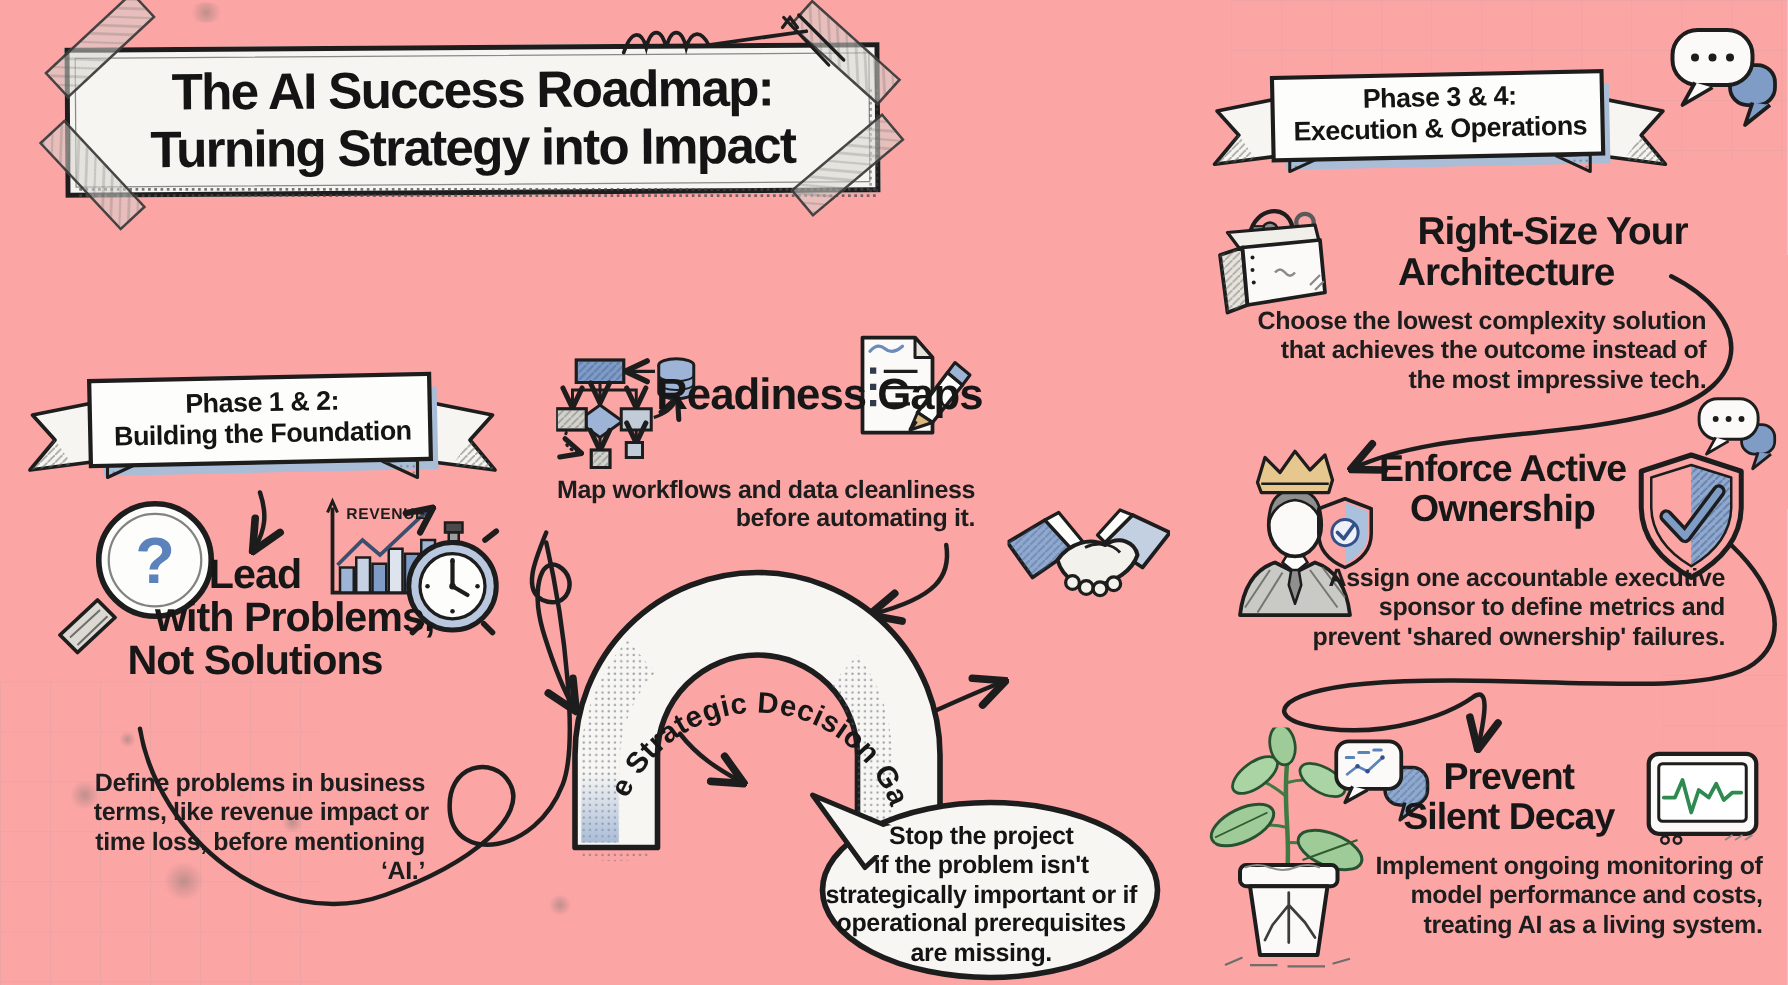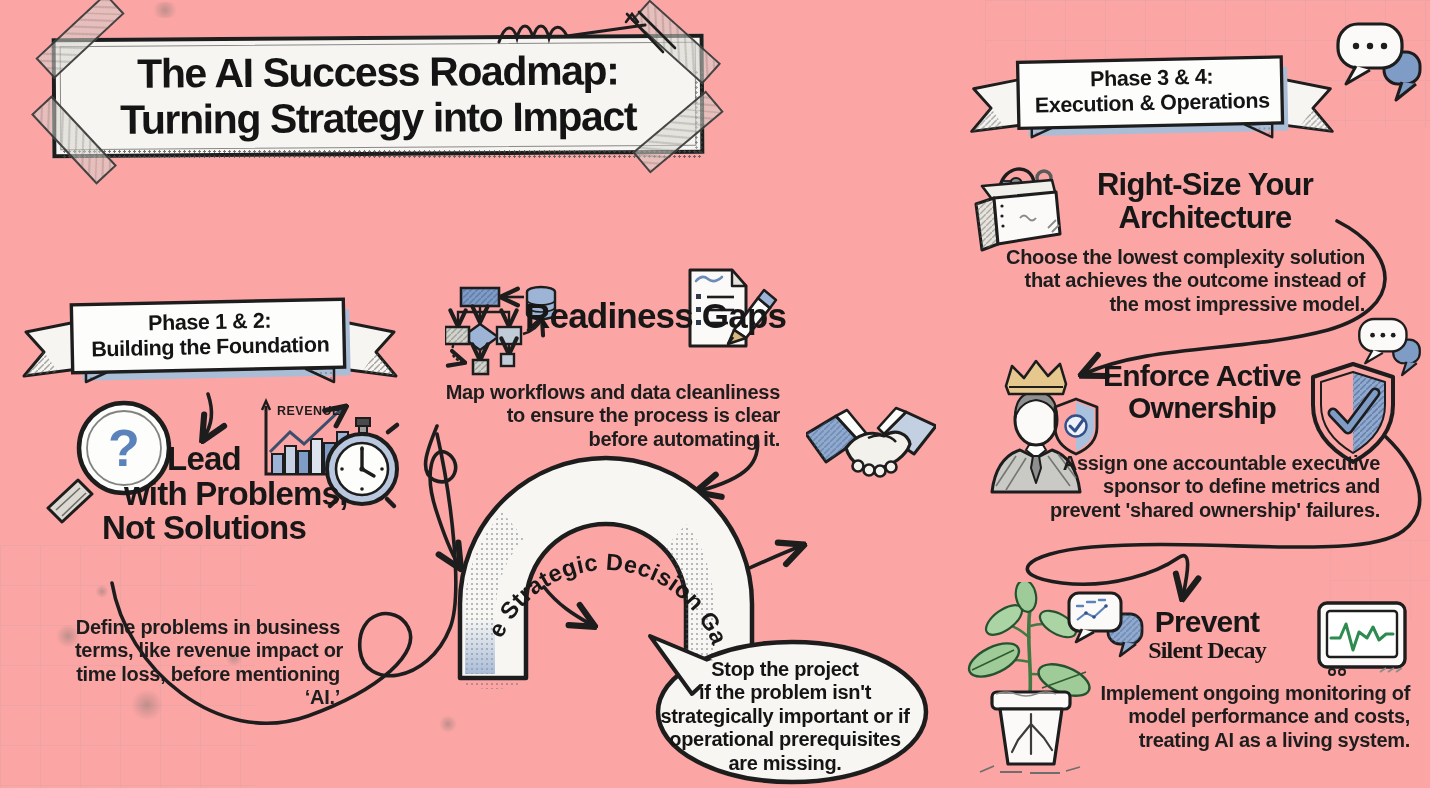--- a/index.html
+++ b/index.html
@@ -196,21 +196,20 @@
     <polygon points="52,66 64,74 46,80" fill="#d9b97f" stroke="#1d1d1d" stroke-width="2.4" stroke-linejoin="round"></polygon>
     <path d="M46 80 L51 73" stroke="#1d1d1d" stroke-width="3"></path>
     <polygon points="76,34 82,26 94,36 88,44" fill="#9db4d6" stroke="#1d1d1d" stroke-width="2.4" stroke-linejoin="round"></polygon>
   </svg>
 
   <div class="sechead" style="left:525px;top:297px;width:250px;">
     <div class="l" style="font-size:35px;line-height:1.08;">Readiness Gaps</div>
   </div>
   <div class="bodytxt" style="left:425px;top:381px;width:355px;">
     <div class="l">Map workflows and data cleanliness</div>
-    <div class="l">to ensure the process is clear</div>
     <div class="l">before automating it.</div>
   </div>
 
   <svg class="abs" style="left:450px;top:452px;" width="312" height="240" viewBox="0 0 312 240">
     <ellipse cx="42" cy="230" rx="28" ry="7" fill="url(#dotp)"></ellipse>
     <ellipse cx="252" cy="218" rx="24" ry="6" fill="url(#dotp)"></ellipse>
     <path d="M10 226 L10 152 A146 146 0 0 1 302 152 L302 212 L236 212 L236 152 A80 80 0 0 0 76 152 L76 226 Z" fill="#f7f6f3" stroke="#1d1d1d" stroke-width="4.5" stroke-linejoin="round"></path>
     <path d="M14 222 L14 150 Q20 96 52 60 L74 86 Q48 116 46 152 L46 222 Z" fill="url(#dotp)"></path>
     <rect x="15" y="166" width="30" height="56" fill="url(#legGrad)" opacity=".75"></rect>
     <path d="M236 206 L236 152 Q233 120 214 97 L236 72 Q262 104 264 152 L264 206 Z" fill="url(#dotp)"></path>
@@ -284,27 +283,27 @@
     <polygon points="8,44 26,38 30,84 14,90" fill="url(#hatchG)" opacity=".5"></polygon>
     <polygon points="26,38 88,32 92,74 30,84" fill="#fbfaf8" stroke="#1d1d1d" stroke-width="3" stroke-linejoin="round"></polygon>
     <path d="M52 58 q4 -5 8 0 q4 5 8 0" fill="none" stroke="#8a8a86" stroke-width="2"></path>
     <path d="M80 68 l8 -8 M84 72 l7 -7" stroke="#8a8a86" stroke-width="1.8"></path>
     <circle cx="34" cy="46" r="1.6" fill="#1d1d1d"></circle>
       <circle cx="34" cy="56" r="1.6" fill="#1d1d1d"></circle>
       <circle cx="35" cy="66" r="1.6" fill="#1d1d1d"></circle>
   </svg>
 
   <div class="sechead" style="left:1060px;top:168px;width:290px;">
-    <div class="l" style="font-size:31px;line-height:1.07;">Right-Size Your</div>
+    <div class="l" style="font-size:31px;line-height:1.07;text-align:right;">Right-Size Your</div>
     <div class="l" style="font-size:31px;line-height:1.07;">Architecture</div>
   </div>
   <div class="bodytxt" style="left:985px;top:246px;width:380px;">
     <div class="l">Choose the lowest complexity solution</div>
     <div class="l">that achieves the outcome instead of</div>
-    <div class="l">the most impressive model.</div>
+    <div class="l">the most impressive tech.</div>
   </div>
 
   <svg class="abs" style="left:986px;top:356px;" width="100" height="138" viewBox="0 0 100 138">
     <path d="M6 136 Q10 102 34 94 L50 102 L66 94 Q90 102 94 136 Z" fill="#c9c9c5" stroke="#1d1d1d" stroke-width="3" stroke-linejoin="round"></path>
     <path d="M6 136 Q10 102 34 94 L50 102 L66 94 Q90 102 94 136 Z" fill="url(#hatchD)" opacity="0"></path>
     <path d="M10 130 L30 100 M20 134 L40 102 M62 100 L84 130 M72 98 L90 122" stroke="#76766f" stroke-width="1.6"></path>
     <polygon points="40,94 50,102 60,94 57,89 43,89" fill="#fdfdfb" stroke="#1d1d1d" stroke-width="2"></polygon>
     <polygon points="47,100 53,100 55,112 50,127 45,112" fill="#8f8f8f" stroke="#1d1d1d" stroke-width="2" stroke-linejoin="round"></polygon>
     <ellipse cx="50" cy="64" rx="21" ry="25" fill="#fbfaf8" stroke="#1d1d1d" stroke-width="3"></ellipse>
     <path d="M29 62 Q29 36 50 36 Q71 36 71 62 Q66 46 50 44 Q34 46 29 62 Z" fill="#8f8f8f" stroke="#1d1d1d" stroke-width="2.2" stroke-linejoin="round"></path>
@@ -372,21 +371,21 @@
     <path d="M16 39 L10 52 L28 42" fill="#fbfaf8" stroke="#1d1d1d" stroke-width="2.6" stroke-linejoin="round"></path>
     <path d="M11 16 h6 M21 12 h8 M33 10 h6" stroke="#5b82bb" stroke-width="2.4" stroke-linecap="round"></path>
     <path d="M11 30 L20 23 L28 27 L40 16" fill="none" stroke="#5b82bb" stroke-width="2.2"></path>
     <circle cx="20" cy="23" r="1.8" fill="#33508a"></circle>
       <circle cx="28" cy="27" r="1.8" fill="#33508a"></circle>
       <circle cx="40" cy="16" r="1.8" fill="#33508a"></circle>
   </svg>
 
   <div class="sechead" style="left:1107px;top:606px;width:200px;">
     <div class="l" style="font-size:30px;line-height:1.08;">Prevent</div>
-    <div class="l" style="font-size:24px;line-height:1.08;font-family:Liberation Serif, serif;">Silent Decay</div>
+    <div class="l" style="font-size:30px;line-height:1.08;">Silent Decay</div>
   </div>
 
   <svg class="abs" style="left:1316px;top:600px;" width="94" height="78" viewBox="0 0 94 78">
     <rect x="3" y="3" width="86" height="64" rx="8" fill="#fbfaf8" stroke="#1d1d1d" stroke-width="3.4"></rect>
     <rect x="11" y="11" width="70" height="46" rx="3" fill="#ffffff" stroke="#1d1d1d" stroke-width="2.4"></rect>
     <path d="M15 38 H24 L30 24 L37 50 L43 32 L51 38 L57 27 L63 40 L70 34 H77" fill="none" stroke="#2e8b4f" stroke-width="3" stroke-linecap="round" stroke-linejoin="round"></path>
     <circle cx="16" cy="72" r="3" fill="none" stroke="#1d1d1d" stroke-width="2"></circle>
     <circle cx="26" cy="72" r="3" fill="none" stroke="#1d1d1d" stroke-width="2"></circle>
     <path d="M64 72 l6 -4 M72 72 l6 -4 M80 72 l6 -4" stroke="#8a8a86" stroke-width="1.6"></path>
   </svg>

